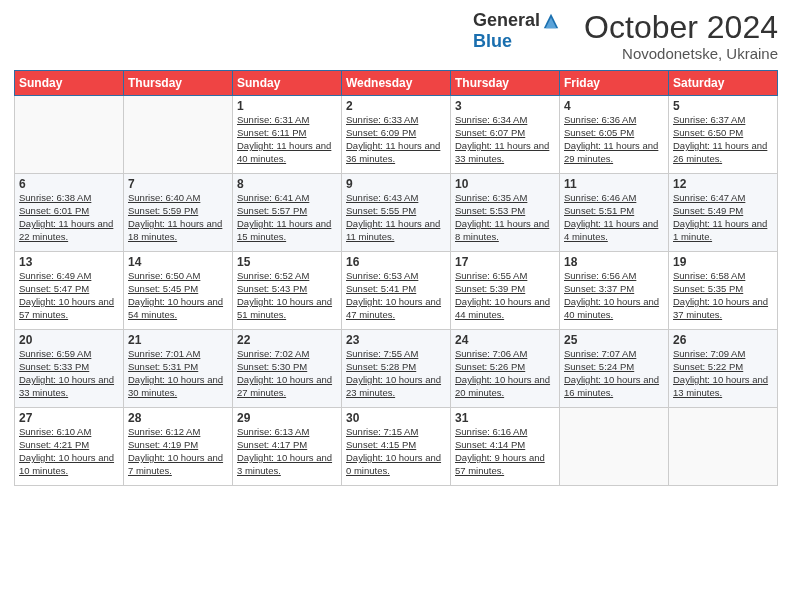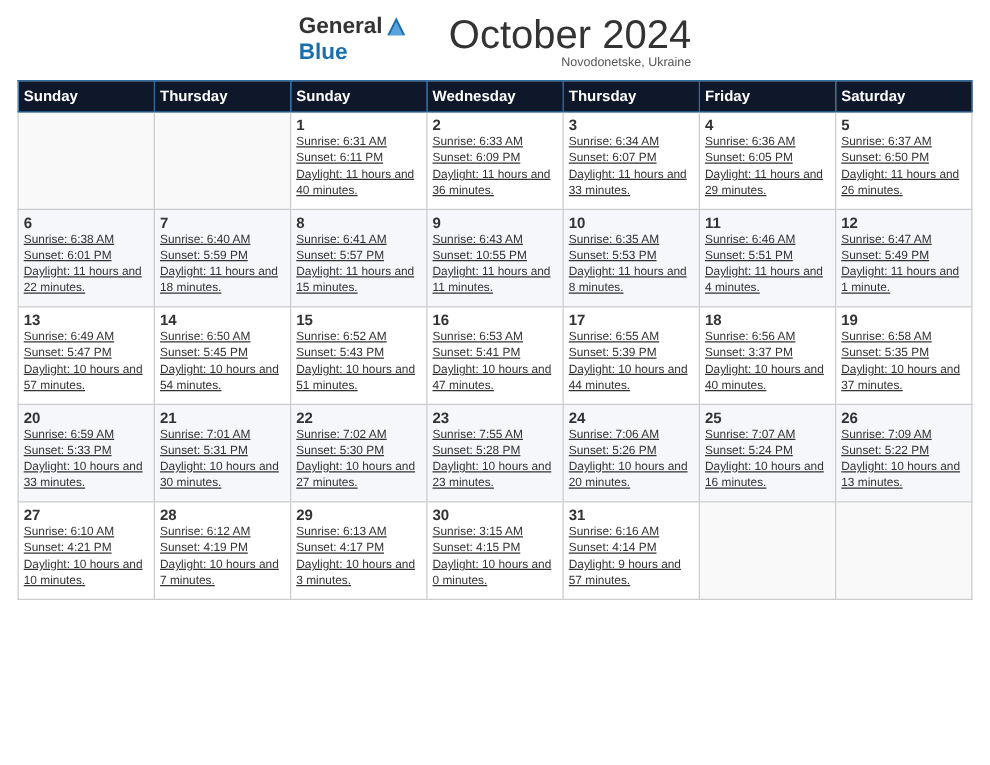--- a/index.html
+++ b/index.html
@@ -11,24 +11,23 @@
       overflow: hidden;
     }
     .page {
       width: 792px;
       height: 612px;
       background: #fff;
       padding: 10px 14px 10px 14px;
     }
     .header {
       display: flex;
-      justify-content: center;
+      justify-content: flex-end;
       align-items: flex-start;
       margin-bottom: 8px;
-      gap: 33px;
     }
     .logo {
       display: flex;
       flex-direction: column;
       align-items: flex-start;
     }
     .logo-text {
       display: flex;
       align-items: center;
     }
@@ -42,37 +41,38 @@
       font-weight: bold;
       color: #1a6faf;
     }
     .logo-icon {
       width: 18px;
       height: 18px;
       margin-left: 2px;
     }
     .title-block {
       text-align: right;
+      margin-left: 24px;
     }
     .month-title {
       font-size: 32px;
       font-weight: 300;
       color: #333;
       line-height: 1.1;
     }
     .location {
-      font-size: 10px;
+      font-size: 15px;
       color: #555;
     }
     .calendar {
       width: 100%;
       border-collapse: collapse;
     }
     .calendar th {
-      background: #0f172a;
+      background: #ef4444;
       color: #fff;
       font-size: 12px;
       font-weight: bold;
       padding: 5px 4px;
       text-align: left;
       border: 1px solid #2e6da4;
     }
     .calendar td {
       border: 1px solid #ccc;
       vertical-align: top;
@@ -184,21 +184,21 @@
           </td>
           <td>
             <span class="day-number">8</span>
             <div class="day-info">Sunrise: 6:41 AM
 Sunset: 5:57 PM
 Daylight: 11 hours and 15 minutes.</div>
           </td>
           <td>
             <span class="day-number">9</span>
             <div class="day-info">Sunrise: 6:43 AM
-Sunset: 10:55 PM
+Sunset: 5:55 PM
 Daylight: 11 hours and 11 minutes.</div>
           </td>
           <td>
             <span class="day-number">10</span>
             <div class="day-info">Sunrise: 6:35 AM
 Sunset: 5:53 PM
 Daylight: 11 hours and 8 minutes.</div>
           </td>
           <td>
             <span class="day-number">11</span>
@@ -315,21 +315,21 @@
 Daylight: 10 hours and 7 minutes.</div>
           </td>
           <td>
             <span class="day-number">29</span>
             <div class="day-info">Sunrise: 6:13 AM
 Sunset: 4:17 PM
 Daylight: 10 hours and 3 minutes.</div>
           </td>
           <td>
             <span class="day-number">30</span>
-            <div class="day-info">Sunrise: 3:15 AM
+            <div class="day-info">Sunrise: 7:15 AM
 Sunset: 4:15 PM
 Daylight: 10 hours and 0 minutes.</div>
           </td>
           <td>
             <span class="day-number">31</span>
             <div class="day-info">Sunrise: 6:16 AM
 Sunset: 4:14 PM
 Daylight: 9 hours and 57 minutes.</div>
           </td>
           <td class="empty-cell"></td>

